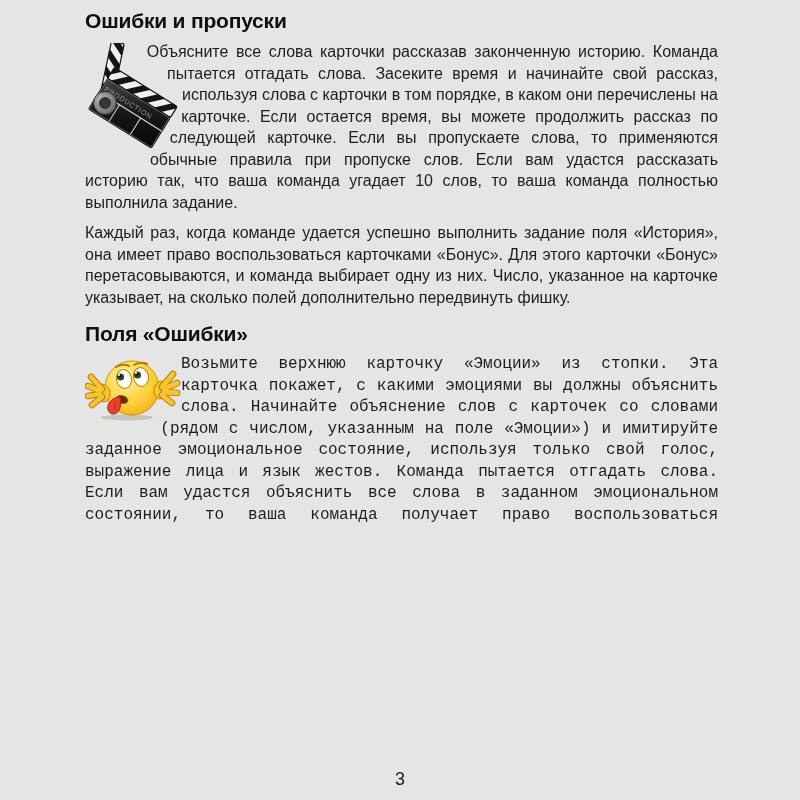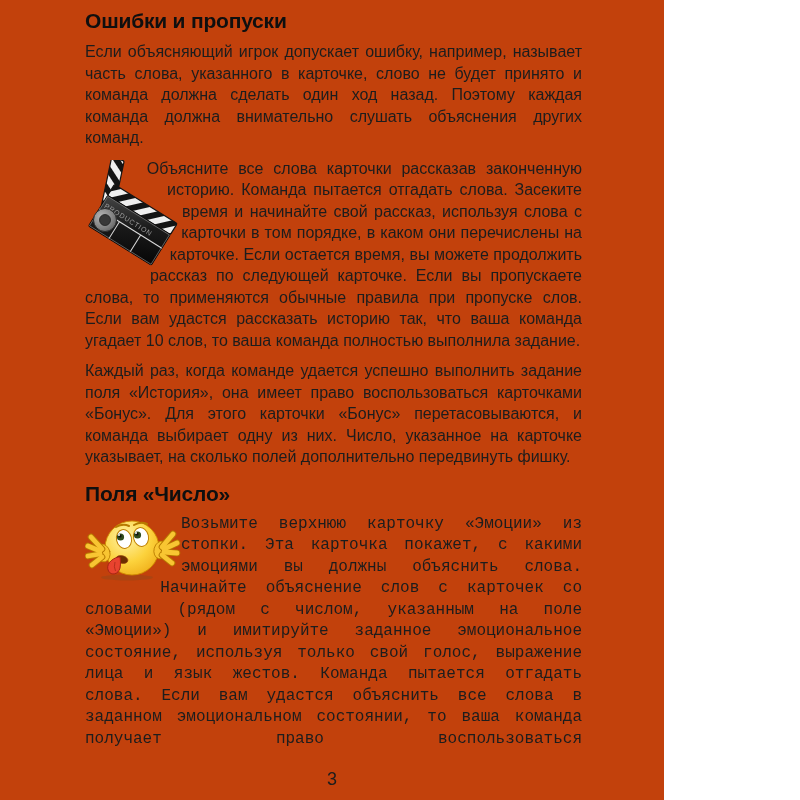--- a/index.html
+++ b/index.html
@@ -1,20 +1,20 @@
 <!DOCTYPE html>
 <html><head>
 <meta charset="utf-8">
 <style>
   html, body { margin: 0; padding: 0; background: #ffffff; }
   .page {
     position: relative;
-    width: 664px;
+    width: 800px;
     height: 800px;
-    background: #c2410c;
+    background: #e5e5e5;
     font-family: "Liberation Sans", sans-serif;
     color: #1d1d1d;
     overflow: hidden;
   }
   .content { padding: 6px 82px 0 85px; }
   .sec-heading {
     font-size: 21px;
     line-height: 26px;
     font-weight: 700;
     color: #0f0f0f;
@@ -57,21 +57,20 @@
   }
 </style>
 </head>
 <body>
 
 <div class="page">
   <div class="content">
 
     <div>
       <div class="sec-heading first">Ошибки и пропуски</div>
-      <p class="para">Если объясняющий игрок допускает ошибку, например, называет часть слова, указанного в карточке, слово не будет принято и команда должна сделать один ход назад. Поэтому каждая команда должна внимательно слушать объяснения других команд.</p>
     </div>
 
     <div>
       <p class="para">
         <span class="float-clapper">
             <svg width="100" height="110" viewBox="0 0 100 110" xmlns="http://www.w3.org/2000/svg">
           <defs>
             <pattern id="stripes" width="12" height="12" patternUnits="userSpaceOnUse" patternTransform="rotate(45)">
               <rect width="12" height="12" fill="#efefef"></rect>
               <rect width="6" height="12" fill="#141414"></rect>
@@ -104,21 +103,21 @@
 
           <circle cx="20" cy="60" r="11.5" fill="url(#hingeGrad)" stroke="#2c2c2c" stroke-width="1"></circle>
           <circle cx="20" cy="60" r="5.5" fill="#383838" stroke="#202020" stroke-width="0.8"></circle>
         </svg>
           </span><span>Объясните все слова карточки рассказав законченную историю. Команда пытается отгадать слова. Засеките время и начинайте свой рассказ, используя слова с карточки в том порядке, в каком они перечислены на карточке. Если остается время, вы можете продолжить рассказ по следующей карточке. Если вы пропускаете слова, то применяются обычные правила при пропуске слов. Если вам удастся рассказать историю так, что ваша команда угадает 10 слов, то ваша команда полностью выполнила задание.</span>
       </p>
       <p class="para">Каждый раз, когда команде удается успешно выполнить задание поля «История», она имеет право воспользоваться карточками «Бонус». Для этого карточки «Бонус» перетасовываются, и команда выбирает одну из них. Число, указанное на карточке указывает, на сколько полей дополнительно передвинуть фишку.</p>
     </div>
 
     <div>
-      <div class="sec-heading">Поля «Число»</div>
+      <div class="sec-heading">Поля «Ошибки»</div>
       <p class="para continued">
         <span class="float-emoji">
             <svg width="96" height="65" viewBox="0 0 96 65" xmlns="http://www.w3.org/2000/svg">
           <defs>
             <radialGradient id="faceGrad" cx="0.38" cy="0.3" r="0.85">
               <stop offset="0" stop-color="#fff3a8"></stop>
               <stop offset="0.55" stop-color="#fcd23c"></stop>
               <stop offset="1" stop-color="#eda712"></stop>
             </radialGradient>
           </defs>

